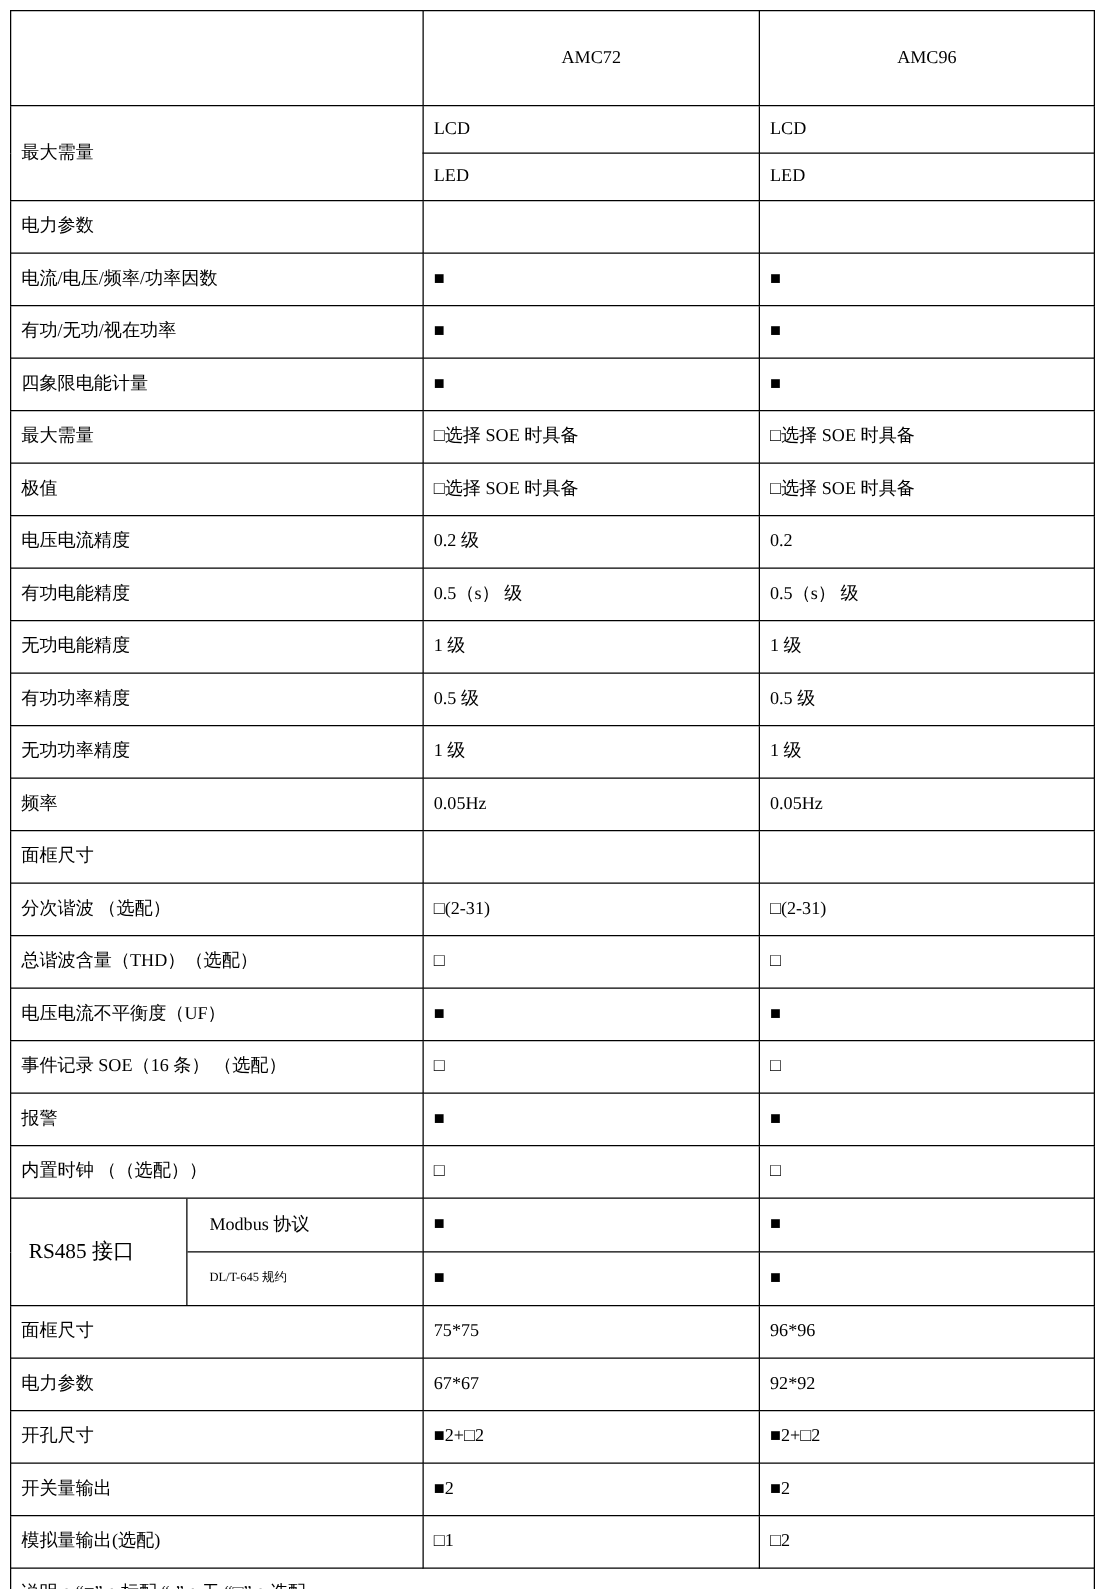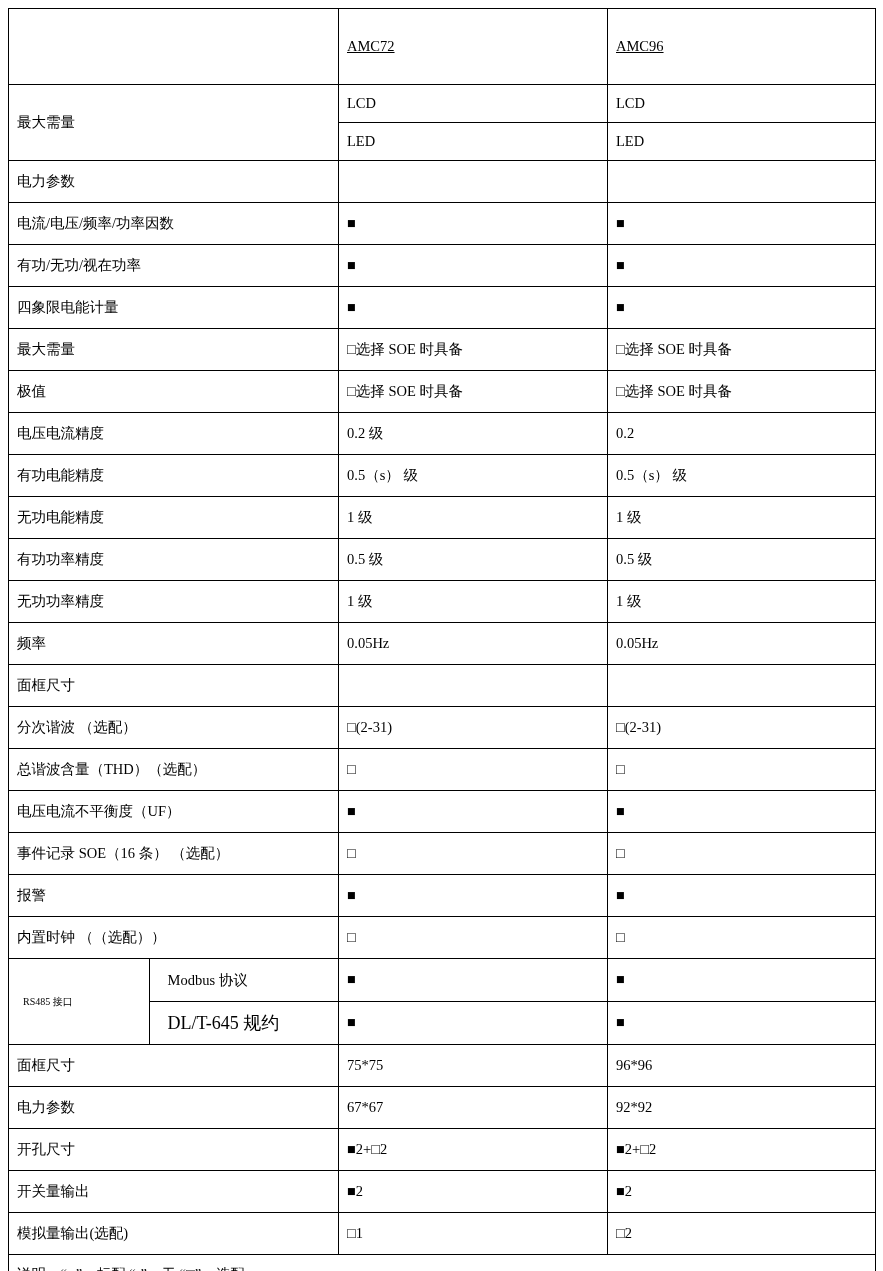--- a/index.html
+++ b/index.html
@@ -41,23 +41,23 @@
   td.label-indent {
     padding-left: 26px;
   }
   td.val {
     padding-left: 12px;
   }
   td.val-center {
     padding-left: 26px;
   }
   td.head {
+    text-align: center;
     font-size: 14.5px;
     height: 76px;
-    text-decoration: underline;
   }
   td.blank {
     border: 1px solid #000000;
   }
   tr.r-head td { height: 76px; }
   tr.r-std td { height: 42px; }
   tr.r-lcd td { height: 38px; }
   tr.r-note td { height: 40px; }
 
   .note {
@@ -208,24 +208,24 @@
         <td class="label">内置时钟 （（选配））</td>
         <td class="val">□</td>
         <td class="val">□</td>
       </tr>
 
       <tr class="r-std">
         <td class="rs485-label" rowspan="2" style="padding:0;">
           <table style="border-collapse:collapse;width:100%;height:100%;">
             <tbody>
                 <tr>
-              <td style="border:none;border-right:1px solid #000;width:140px;padding-left:14px;font-size:10px;vertical-align:middle;">RS485 接口</td>
+              <td style="border:none;border-right:1px solid #000;width:140px;padding-left:14px;font-size:17px;vertical-align:middle;">RS485 接口</td>
               <td style="border:none;padding:0;vertical-align:top;width:189px;margin-left:16px;">
                 <div style="height:42px;line-height:42px;border-bottom:1px solid #000;padding-left:18px;font-size:14.5px;">Modbus 协议</div>
-                <div style="height:42px;line-height:42px;padding-left:18px;font-size:18px;">DL/T-645 规约</div>
+                <div style="height:42px;line-height:42px;padding-left:18px;font-size:10px;">DL/T-645 规约</div>
               </td>
             </tr>
           </tbody>
             </table>
         </td>
         <td class="val">■</td>
         <td class="val">■</td>
       </tr>
       <tr class="r-std">
         <td class="val">■</td>

